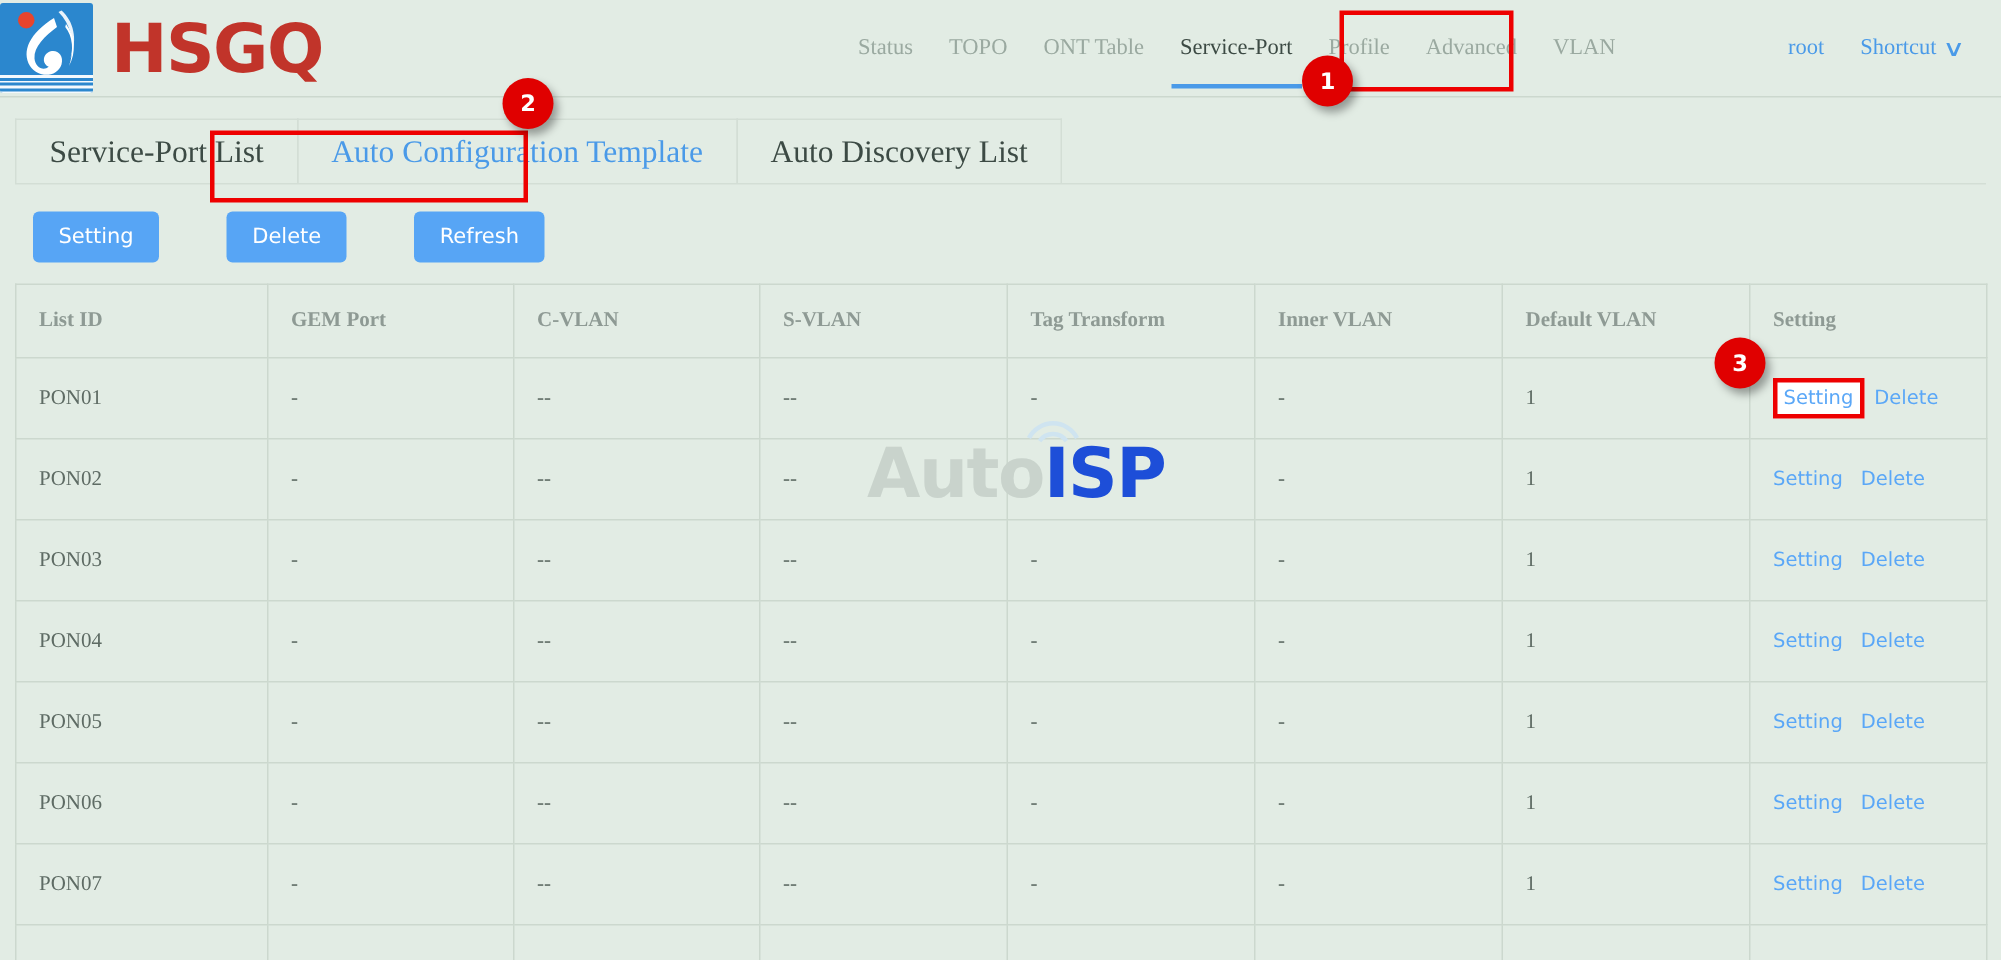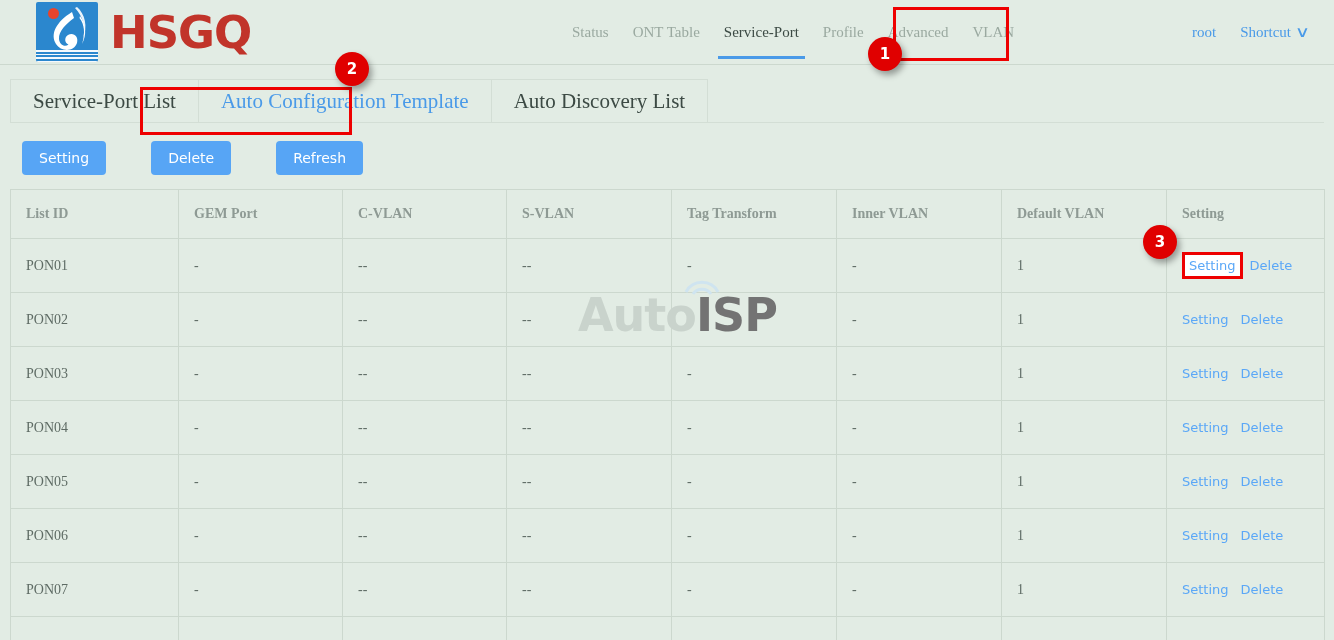--- a/index.html
+++ b/index.html
@@ -20,21 +20,20 @@
     position: relative;
     height: 64px;
     background: #e2ece4;
     display: flex;
     align-items: center;
     border-bottom: 1px solid #ccd8ce;
   }
   .logo-wrap {
     display: flex;
     align-items: center;
-    margin-left: 36px;
     gap: 8px;
   }
   .logo-mark {
     width: 62px;
     height: 60px;
     background: #2b87ce;
     position: relative;
     border-radius: 2px;
     overflow: hidden;
     flex: none;
@@ -232,21 +231,21 @@
     pointer-events: none;
     z-index: 3;
     font-family: "DejaVu Sans", sans-serif;
     font-weight: bold;
     font-size: 46px;
     letter-spacing: -1px;
     line-height: 1;
     white-space: nowrap;
   }
   .watermark .w1 { color: #c9d3cc; }
-  .watermark .w2 { color: #737373; }
+  .watermark .w2 { color: #1d4ed8; }
   .wm-arc {
     position: absolute;
     left: 104px;
     top: -26px;
     width: 40px;
     height: 30px;
   }
 
   
   .redbox {
@@ -290,20 +289,21 @@
           <i></i>
           <i></i>
           <i></i>
         </div>
     </div>
     <div class="logo-text">HSGQ</div>
   </div>
 
   <div class="nav">
     <div class="nav-item">Status</div>
+    <div class="nav-item">TOPO</div>
     <div class="nav-item">ONT Table</div>
     <div class="nav-item active">Service-Port</div>
     <div class="nav-item">Profile</div>
     <div class="nav-item">Advanced</div>
     <div class="nav-item">VLAN</div>
 
     <div class="nav-right">
       <span class="nav-user">root</span>
       <span class="nav-shortcut">Shortcut</span>
       <span class="chev">∨</span>

